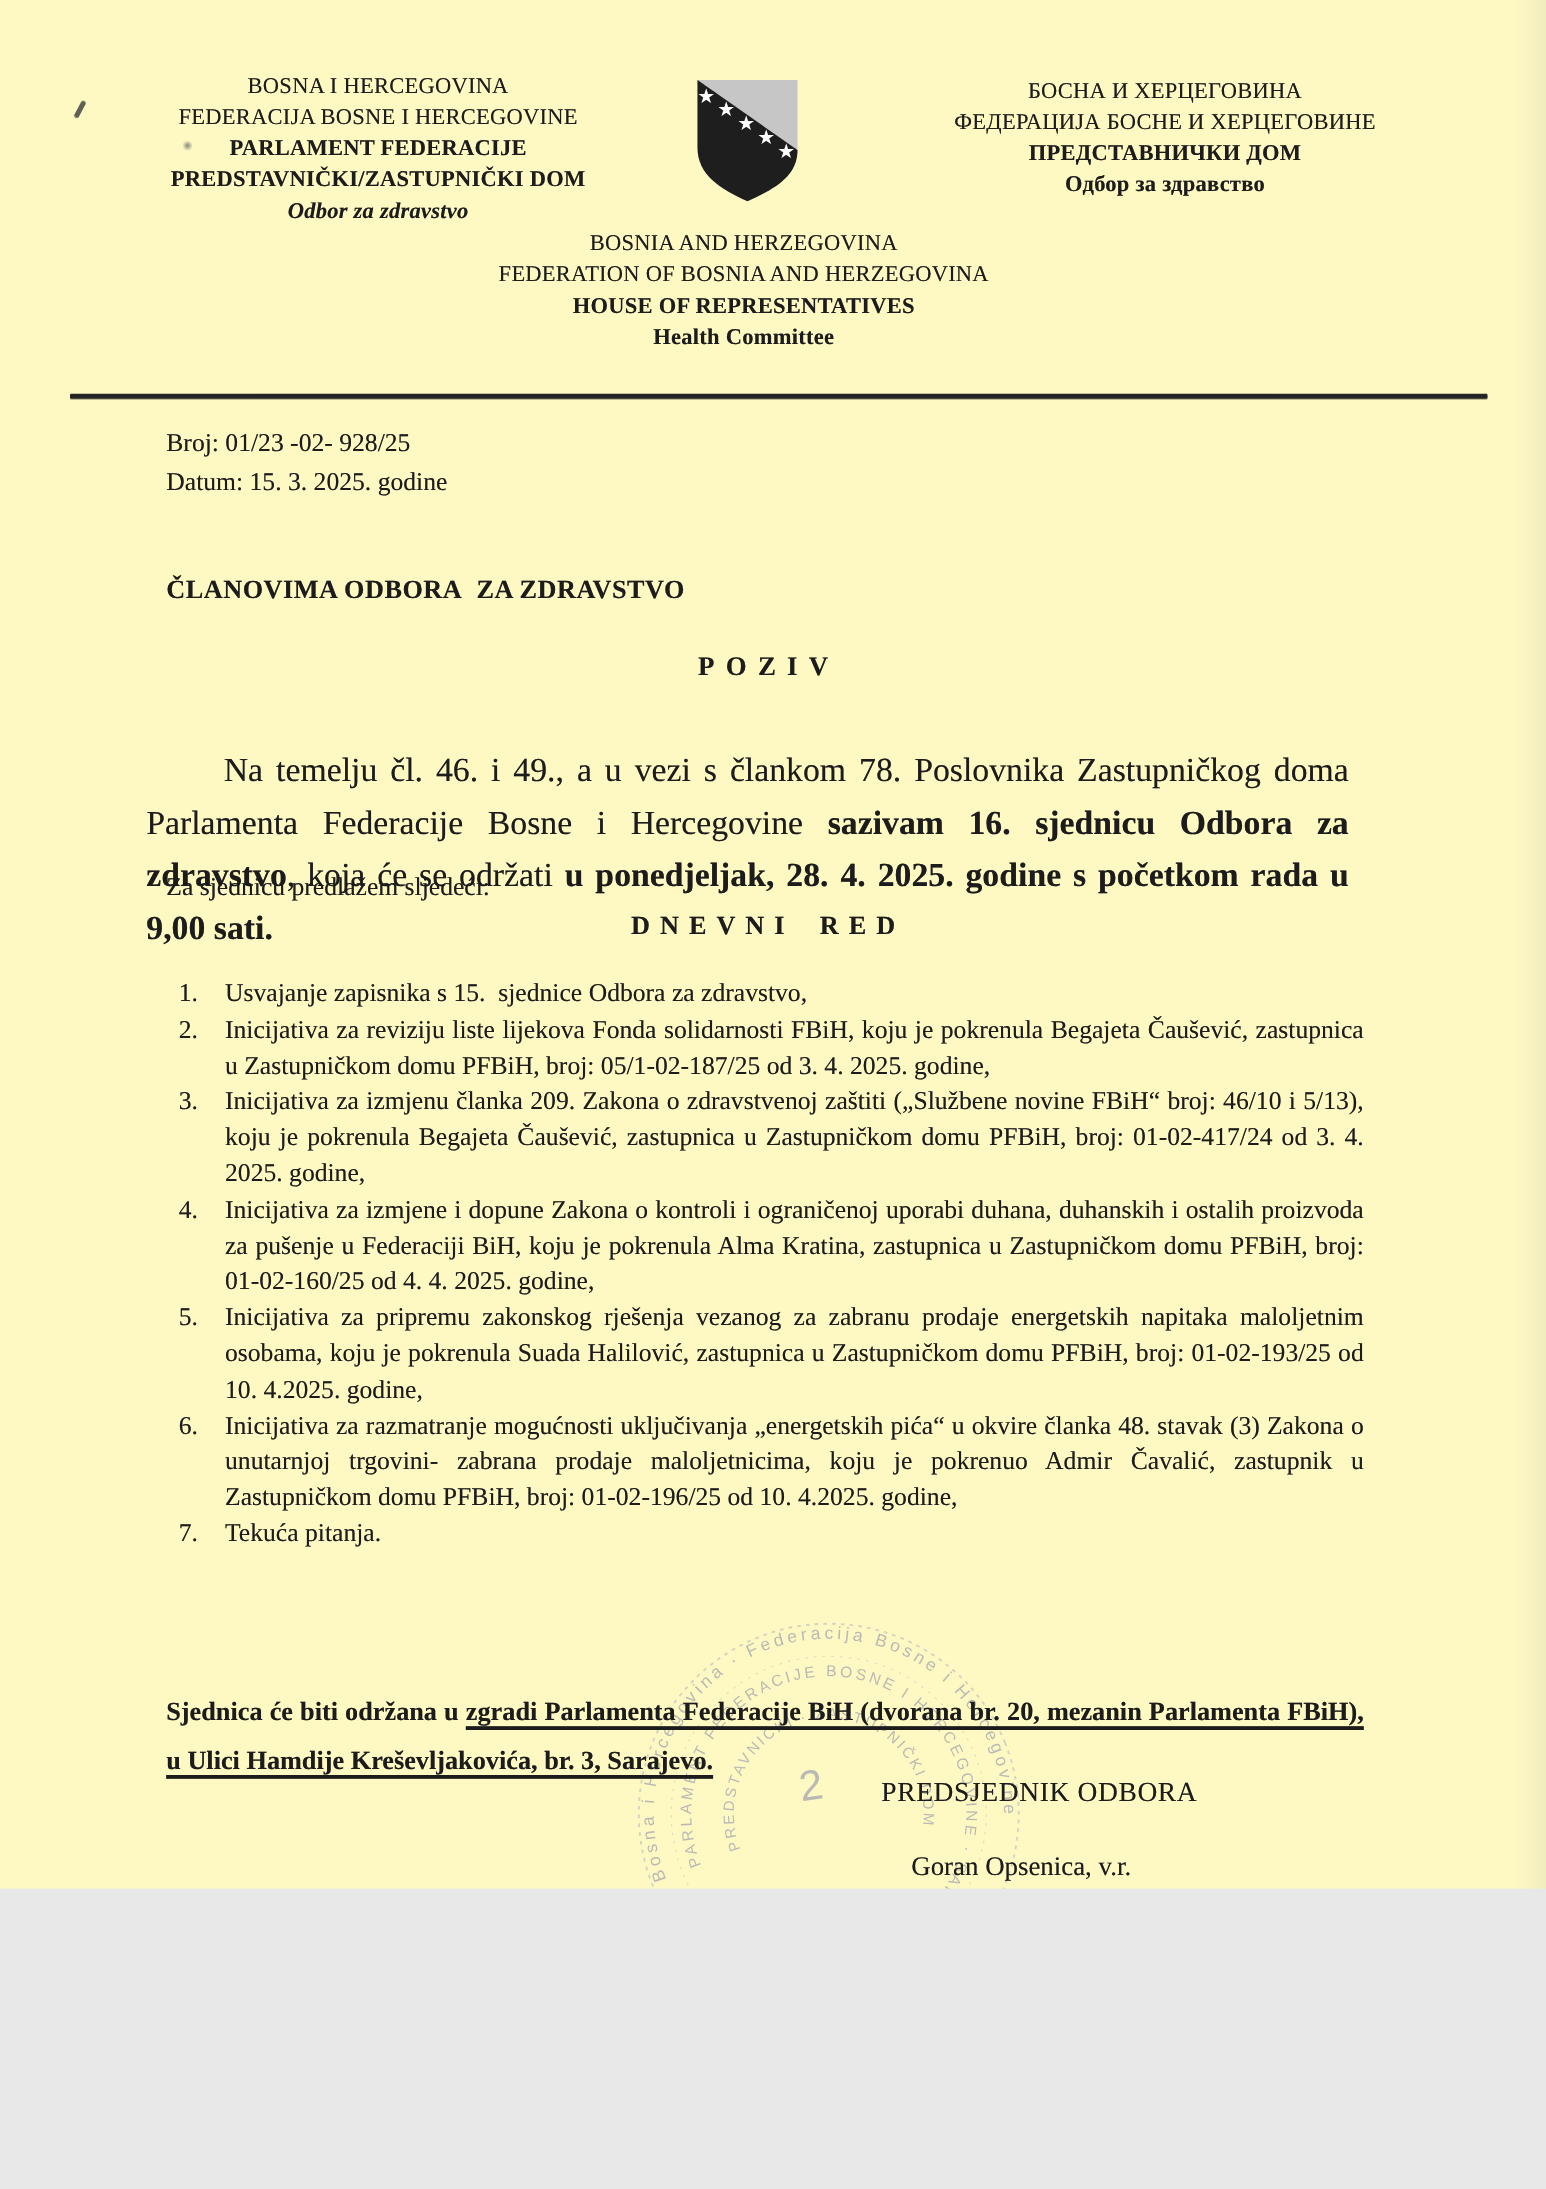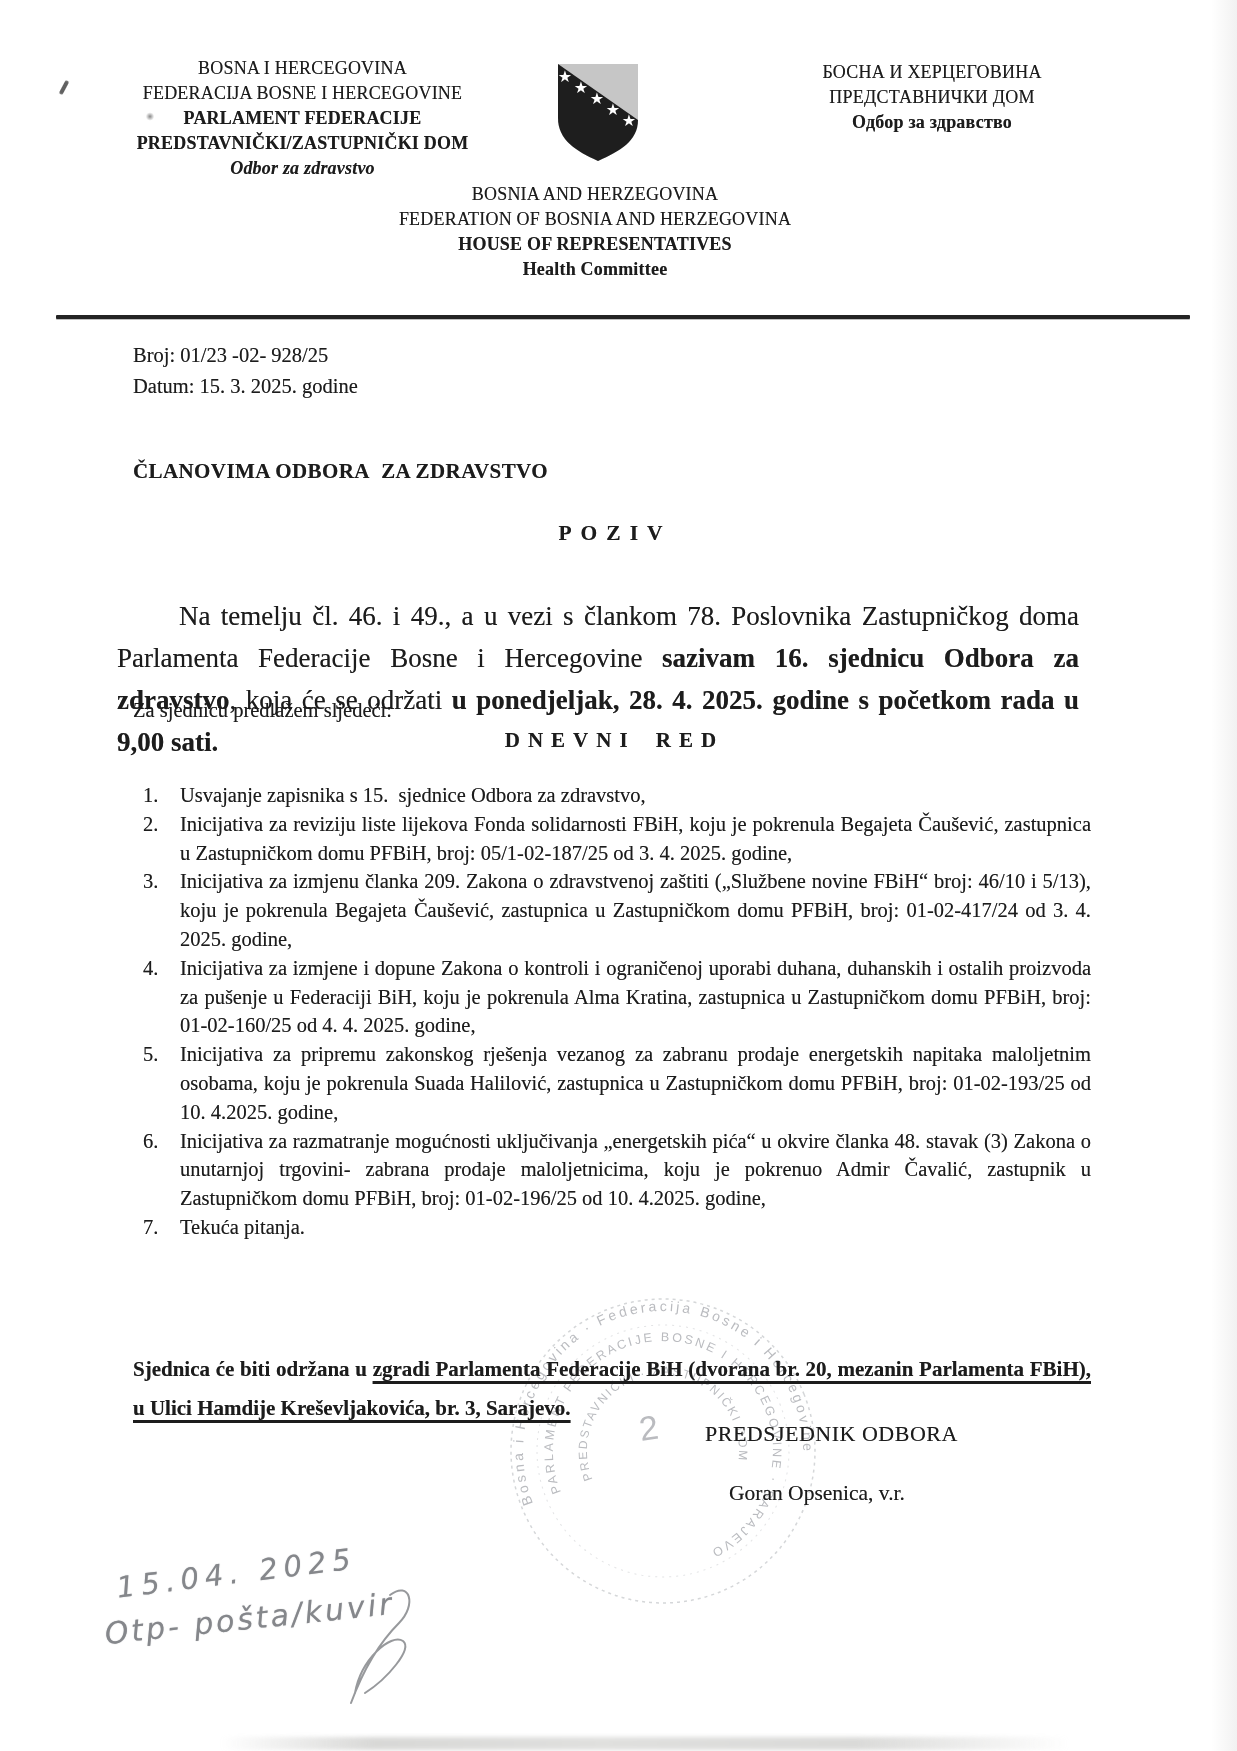--- a/index.html
+++ b/index.html
@@ -1,18 +1,18 @@
 <!DOCTYPE html>
 <html><head>
 <meta charset="utf-8">
 <style>
   html,body{margin:0;padding:0;background:#e8e8e8;}
   .page{
-    position:relative;width:1237px;height:1751px;margin:0 auto;
-    background:#ffffff;overflow:hidden;
+    position:relative;width:1237px;height:1511px;margin:0 auto;
+    background:#fef9c3;overflow:hidden;
     font-family:"Liberation Serif","DejaVu Serif",serif;
     color:#1c1c1c;
   }
   .page *{box-sizing:border-box;}
   .txt{text-shadow:0 0 .4px rgba(20,20,20,.5);}
 
   
   .hblock{position:absolute;text-align:center;font-size:18px;line-height:25px;letter-spacing:.2px;}
   .hblock div:nth-child(1),.hblock div:nth-child(2){font-weight:400;}
   .hblock div:nth-child(3),.hblock div:nth-child(4),.hblock div:nth-child(5){font-weight:700;}
@@ -81,20 +81,21 @@
         <text x="30" y="33">★</text>
         <text x="46" y="44">★</text>
         <text x="62" y="55">★</text>
         <text x="78" y="66">★</text>
       </g>
     </svg>
   </div>
 
   <div class="hblock itl5 h-right txt">
     <div>БОСНА И ХЕРЦЕГОВИНА</div>
+    <div>ФЕДЕРАЦИЈА БОСНЕ И ХЕРЦЕГОВИНЕ</div>
     <div>ПРЕДСТАВНИЧКИ ДОМ</div>
     <div>Одбор за здравство</div>
   </div>
 
   <div class="hblock h-en txt">
     <div>BOSNIA AND HERZEGOVINA</div>
     <div>FEDERATION OF BOSNIA AND HERZEGOVINA</div>
     <div>HOUSE OF REPRESENTATIVES</div>
     <div>Health Committee</div>
   </div>

